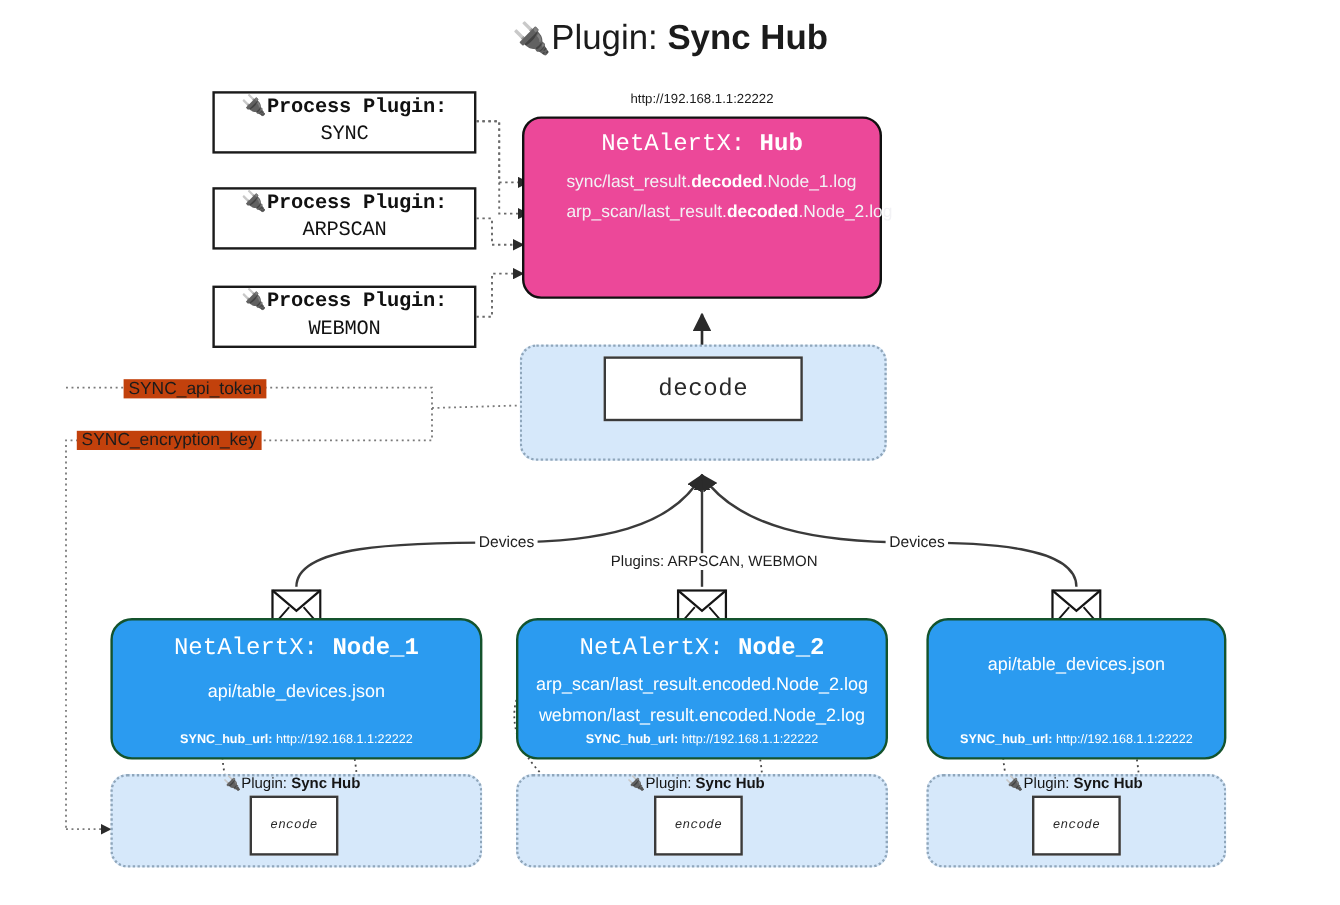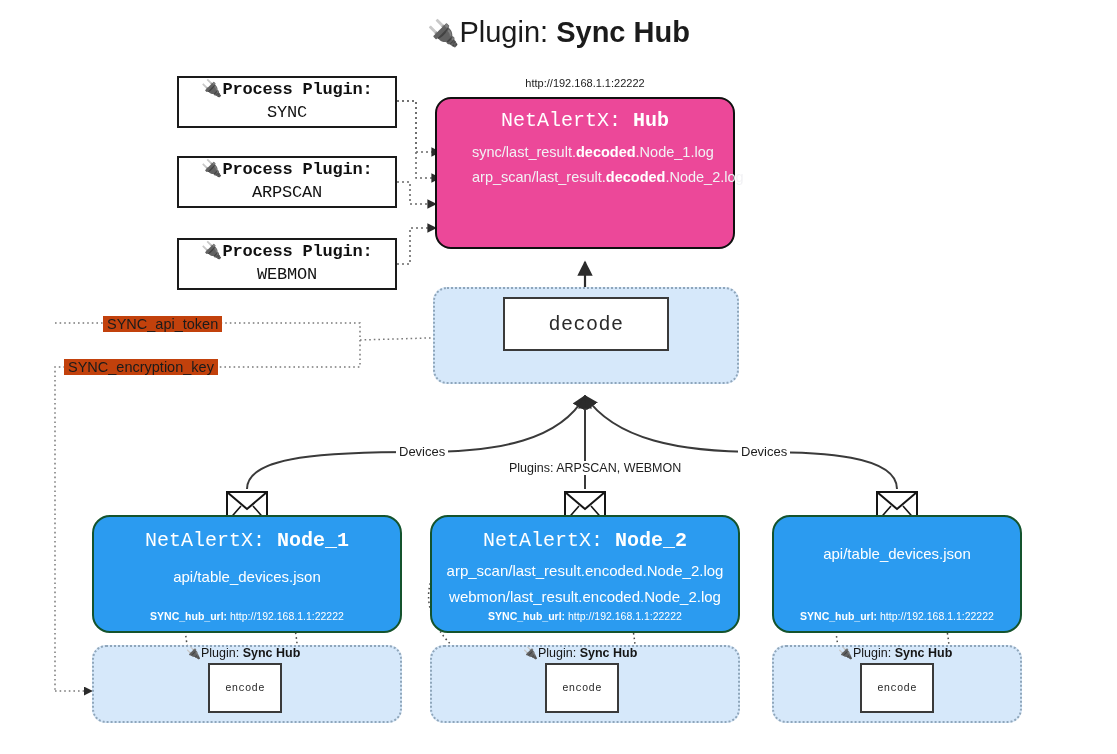--- a/index.html
+++ b/index.html
@@ -108,21 +108,21 @@
     background: #ffffff;
     border: 2px solid #3a3a3a;
     display: flex;
     align-items: center;
     justify-content: center;
     font-family: "Liberation Mono", "DejaVu Sans Mono", monospace;
     color: #2a2a2a;
     box-sizing: border-box;
   }
   #decode { font-size: 20px; letter-spacing: 0.5px; }
-  .encodebox { font-size: 10.5px; letter-spacing: 0.3px; }
+  .encodebox { font-size: 10.5px; letter-spacing: 0.3px; font-style: italic; }
 
   
   .nodebox {
     background: #2b9bf0;
     border: 2px solid #14532d;
     border-radius: 18px;
     color: #ffffff;
     box-sizing: border-box;
     display: flex;
     flex-direction: column;

